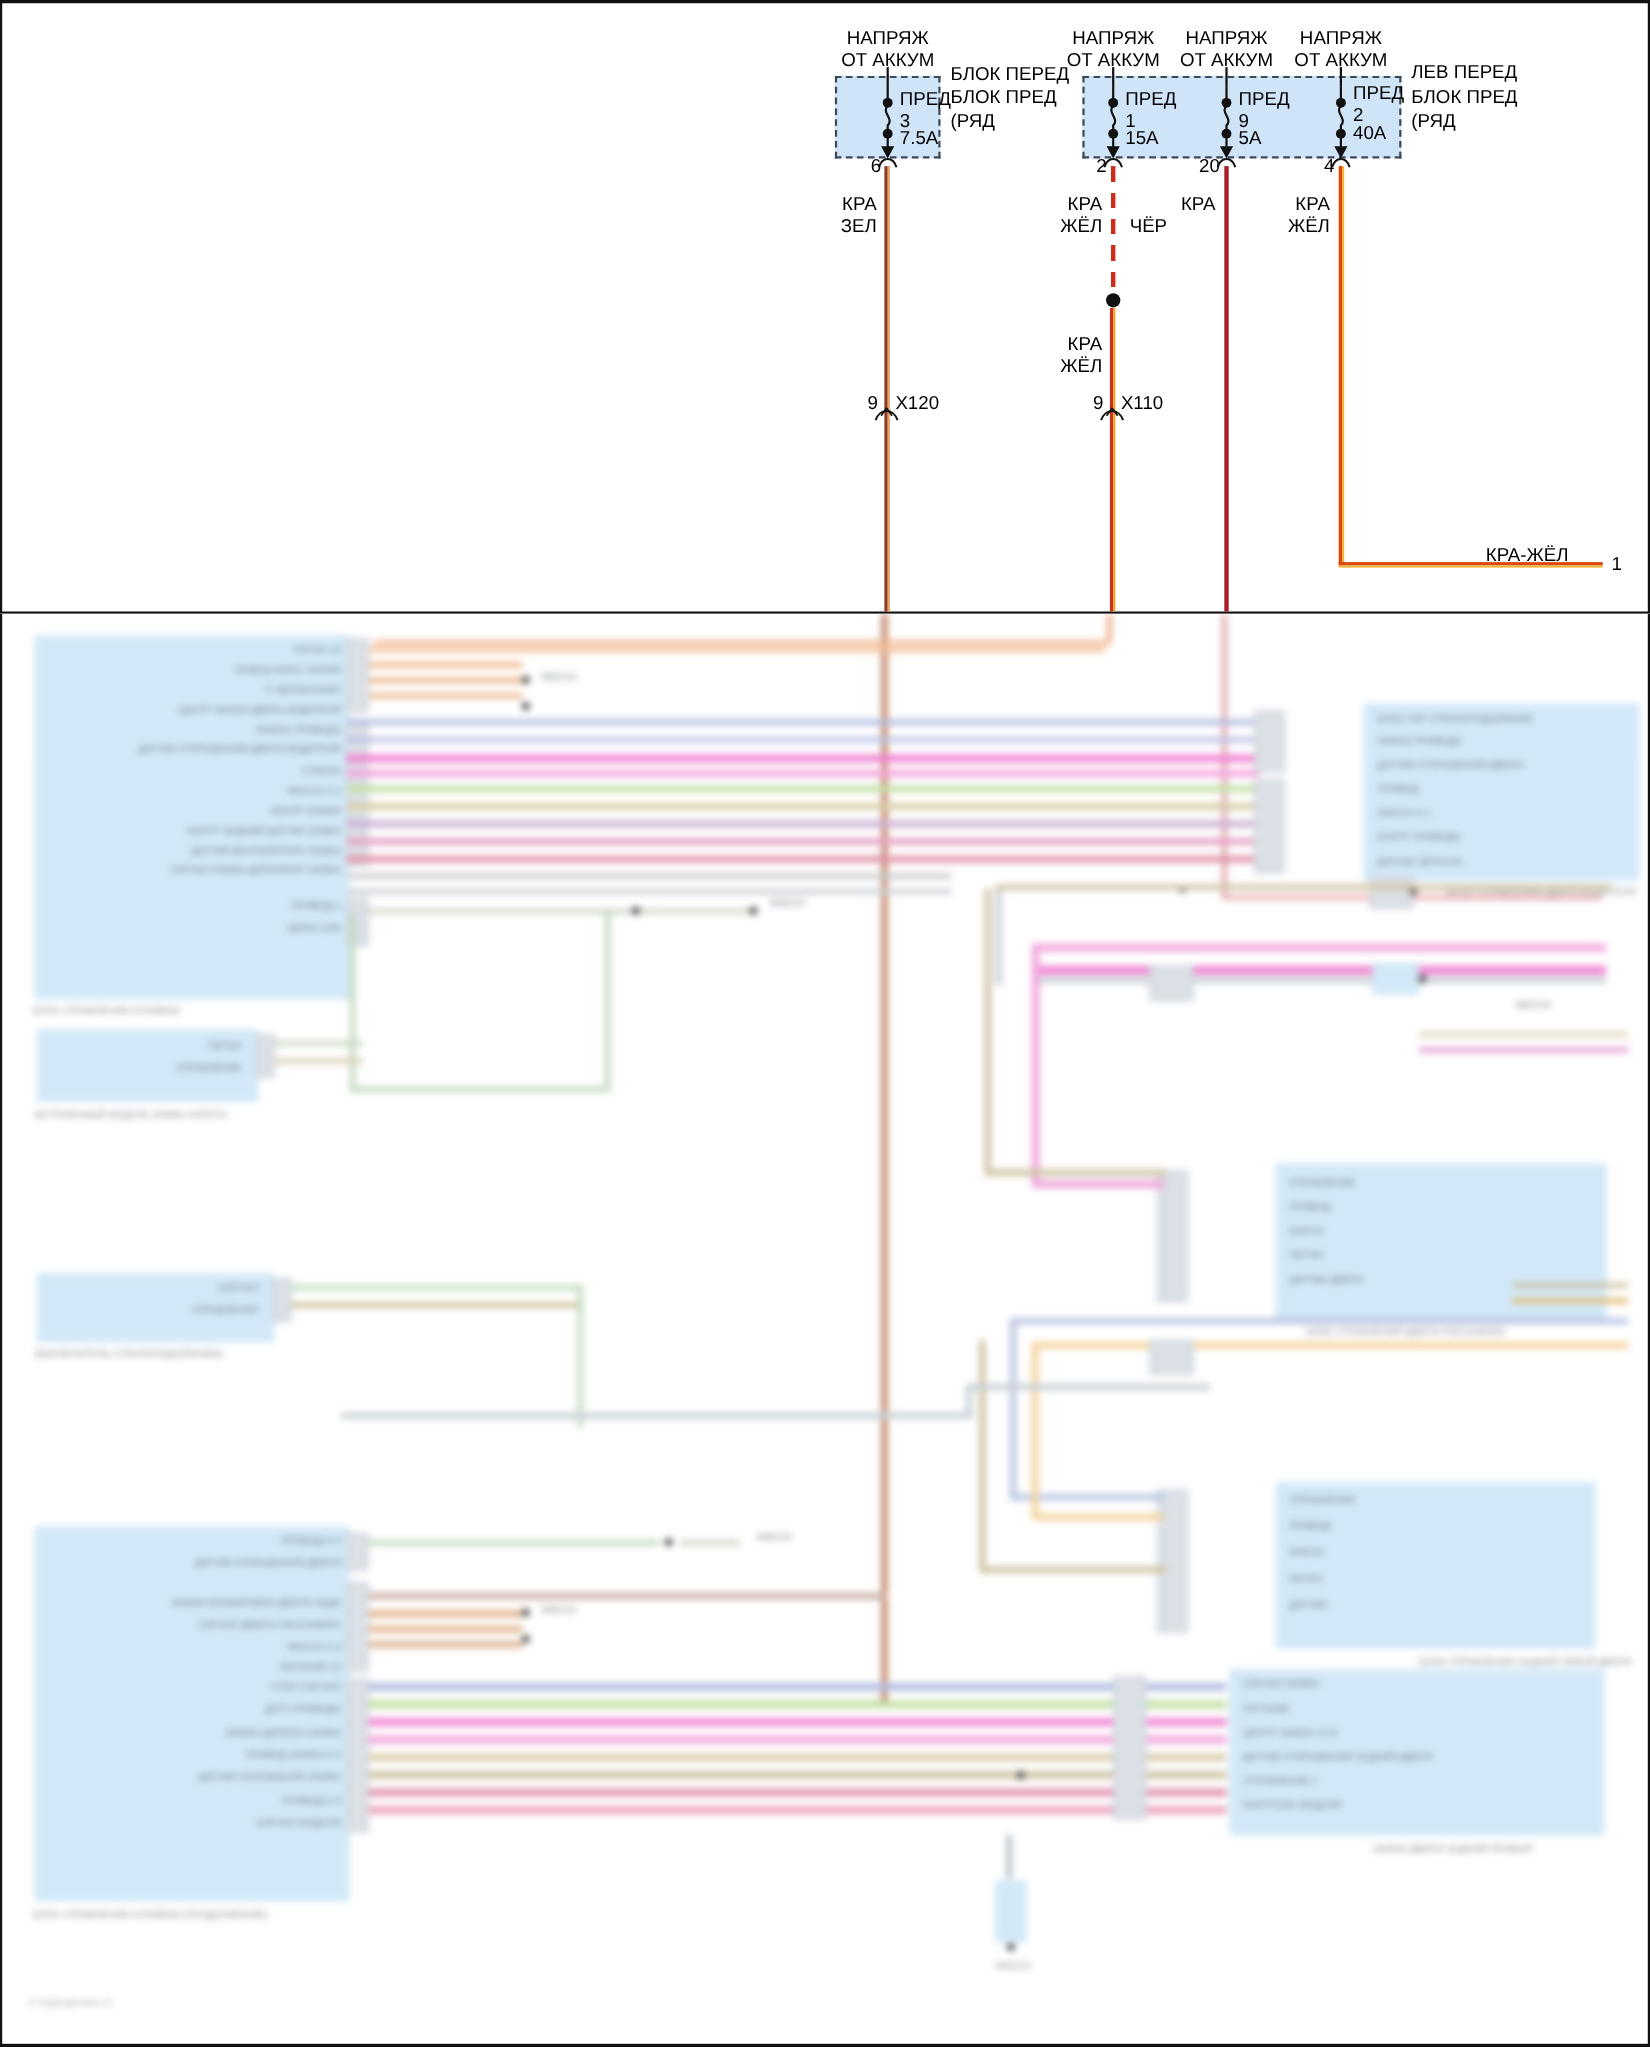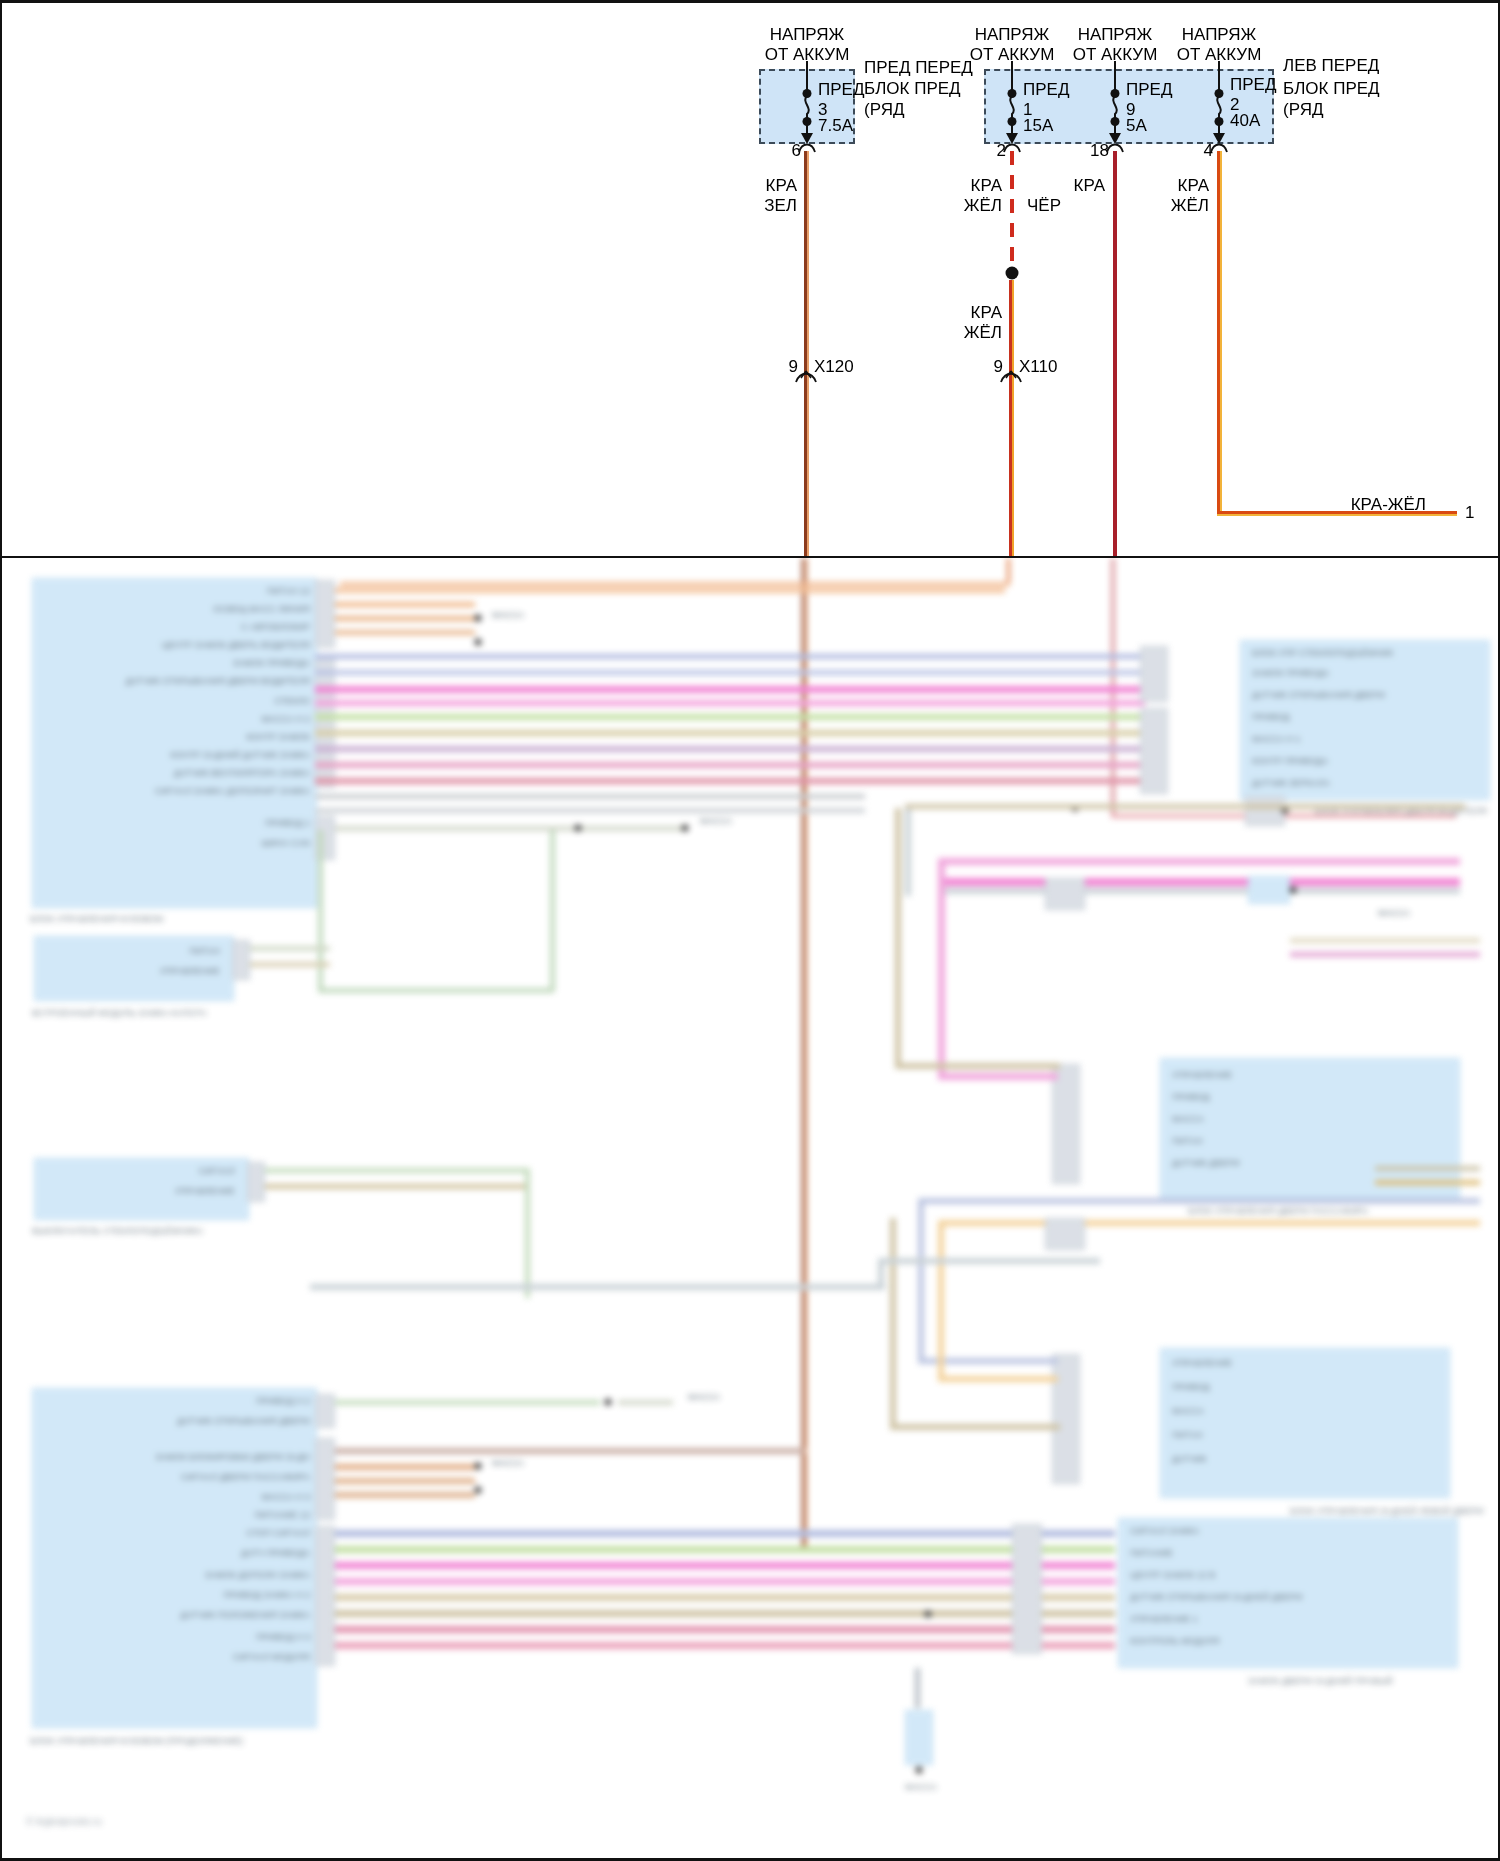--- a/index.html
+++ b/index.html
@@ -177,21 +177,21 @@
       <path d="M8 0 C 2 6, 14 12, 8 18 L 8 26" stroke="#111" stroke-width="2" fill="none"></path>
     </svg>
     <div class="fuse-dot" style="left:805px; top:114px;"></div>
     <div class="fuse" style="left:804px; top:120px; height:14px;"></div>
     <div class="fuse-arrow" style="left:805px; top:130px;"></div>
 
     <div class="lbl l" style="left:816px; top:77px;">ПРЕД</div>
     <div class="lbl l" style="left:816px; top:97px;">3</div>
     <div class="lbl l" style="left:816px; top:113px;">7.5A</div>
 
-    <div class="lbl l" style="left:862px; top:55px;">ПРЕД ПЕРЕД</div>
+    <div class="lbl l" style="left:862px; top:55px;">БЛОК ПЕРЕД</div>
     <div class="lbl l" style="left:862px; top:76px;">БЛОК ПРЕД</div>
     <div class="lbl l" style="left:862px; top:97px;">(РЯД</div>
 
     <div class="lbl r" style="left:799px; top:138px;">6</div>
     <svg class="plug" style="left:805px; top:138px;" width="22" height="12" viewBox="0 0 22 12">
       <path d="M3 11 C 6 1, 16 1, 19 11" stroke="#111" stroke-width="1.8" fill="none"></path>
     </svg>
 
     <div class="wire-v" style="left:802px; top:148px; width:3px; height:410px; background:#8c3b1e;"></div>
     <div class="wire-v" style="left:805px; top:148px; width:2px; height:410px; background:#e8a06a;"></div>
@@ -230,21 +230,21 @@
     <div class="fuse-dot" style="left:1113px; top:86px;"></div>
     <svg class="fuse-squiggle" style="left:1113px; top:93px;" width="16" height="26" viewBox="0 0 16 26">
       <path d="M8 0 C 2 6, 14 12, 8 18 L 8 26" stroke="#111" stroke-width="2" fill="none"></path>
     </svg>
     <div class="fuse-dot" style="left:1113px; top:114px;"></div>
     <div class="fuse" style="left:1112px; top:120px; height:14px;"></div>
     <div class="fuse-arrow" style="left:1113px; top:130px;"></div>
     <div class="lbl l" style="left:1124px; top:77px;">ПРЕД</div>
     <div class="lbl l" style="left:1124px; top:97px;">9</div>
     <div class="lbl l" style="left:1124px; top:113px;">5A</div>
-    <div class="lbl r" style="left:1107px; top:138px;">18</div>
+    <div class="lbl r" style="left:1107px; top:138px;">20</div>
     <svg class="plug" style="left:1113px; top:138px;" width="22" height="12" viewBox="0 0 22 12">
       <path d="M3 11 C 6 1, 16 1, 19 11" stroke="#111" stroke-width="1.8" fill="none"></path>
     </svg>
 
     <div class="wire-v" style="left:1216px; top:58px; width:2px; height:18px; background:#111;"></div>
     <div class="fuse" style="left:1216px; top:76px; height:14px;"></div>
     <div class="fuse-dot" style="left:1217px; top:86px;"></div>
     <svg class="fuse-squiggle" style="left:1217px; top:93px;" width="16" height="26" viewBox="0 0 16 26">
       <path d="M8 0 C 2 6, 14 12, 8 18 L 8 26" stroke="#111" stroke-width="2" fill="none"></path>
     </svg>

